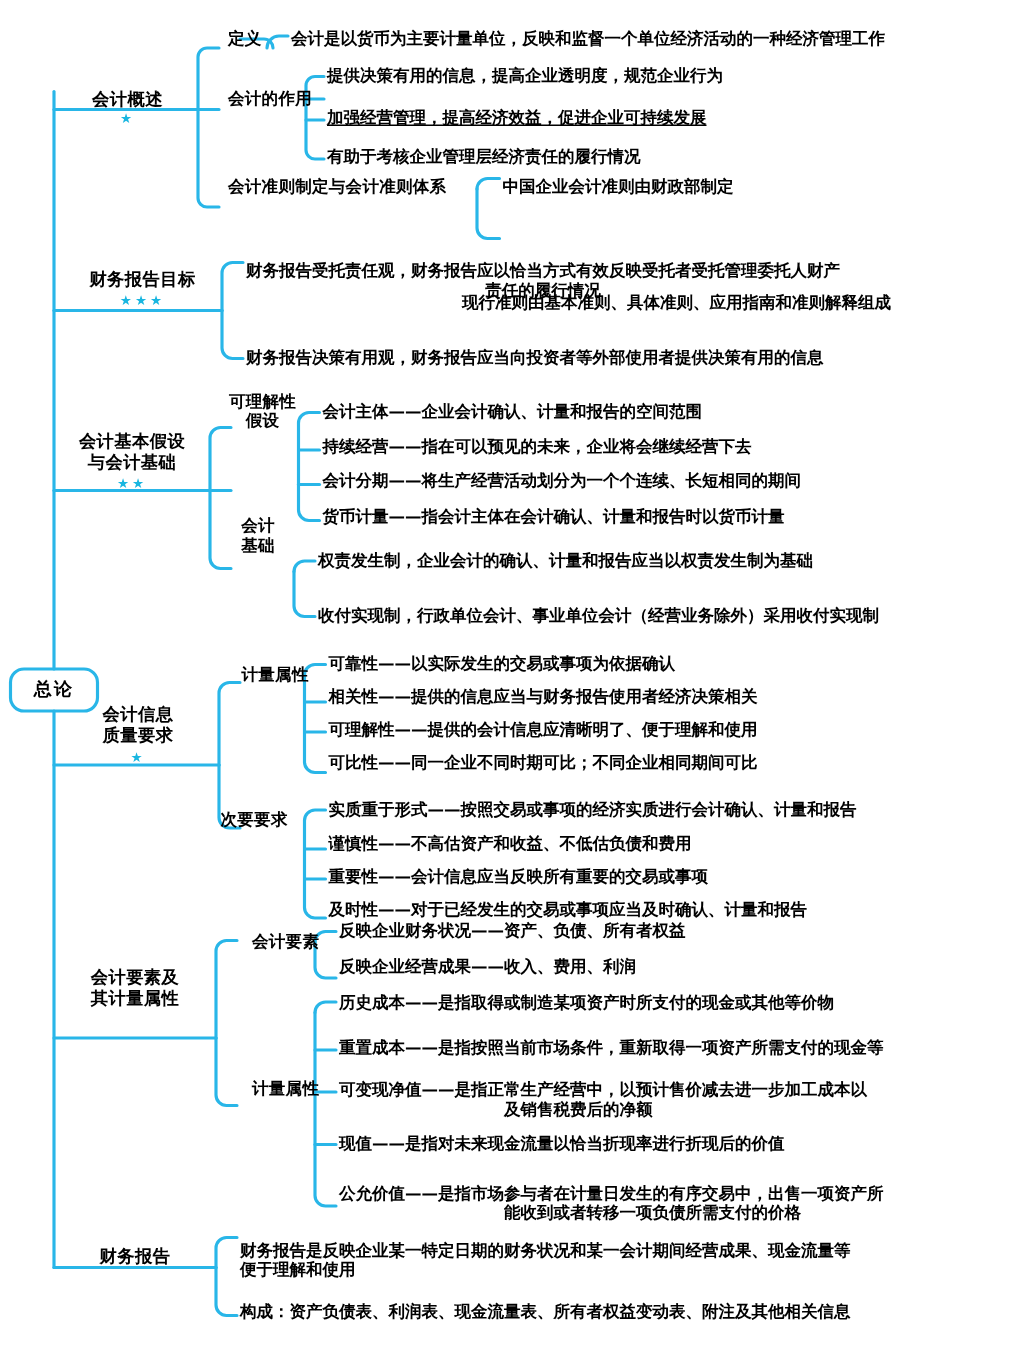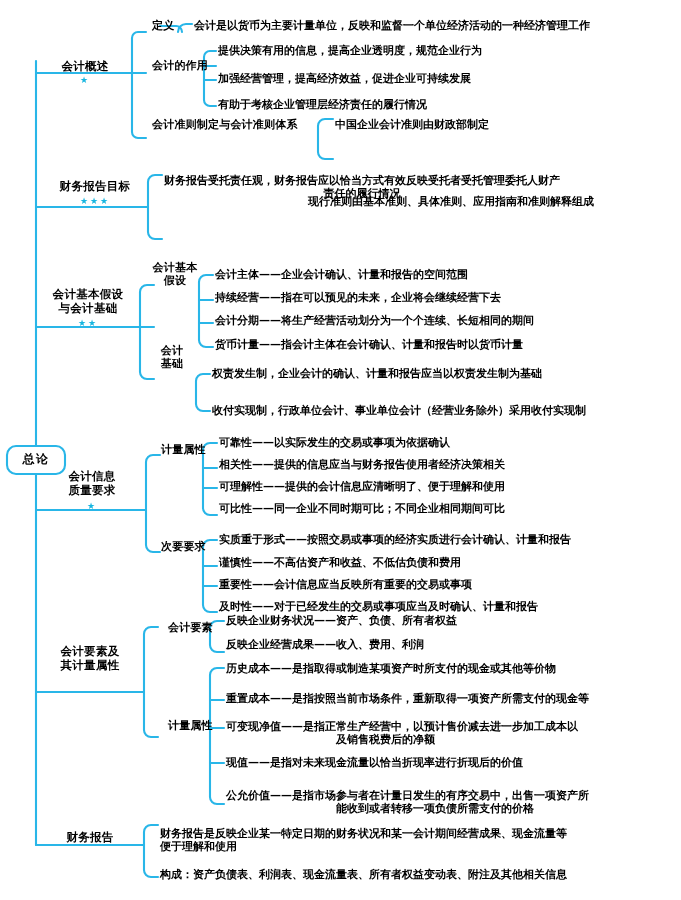--- a/index.html
+++ b/index.html
@@ -100,38 +100,39 @@
   <div class="txt rootlbl ctr" style="left:36px;top:452px;">总论</div>
 
   <div class="txt lvl1 ctr" style="left:85px;top:60px;">会计概述</div>
   <div class="stars ctr" style="left:85px;top:75px;">★</div>
 
   <div class="txt lvl2" style="left:152px;top:20px;">定义</div>
   <div class="txt leaf" style="left:194px;top:20px;">会计是以货币为主要计量单位，反映和监督一个单位经济活动的一种经济管理工作</div>
 
   <div class="txt lvl2" style="left:152px;top:60px;">会计的作用</div>
   <div class="txt leaf" style="left:218px;top:45px;">提供决策有用的信息，提高企业透明度，规范企业行为</div>
-  <div class="txt leaf" style="left:218px;top:73px;">加强经营管理，提高经济效益，促进企业可持续发展</div>
+  <div class="txt leaf" style="left:218px;top:73px;text-decoration:underline;">加强经营管理，提高经济效益，促进企业可持续发展</div>
   <div class="txt leaf" style="left:218px;top:99px;">有助于考核企业管理层经济责任的履行情况</div>
 
   <div class="txt lvl2" style="left:152px;top:119px;">会计准则制定与会计准则体系</div>
   <div class="txt leaf" style="left:335px;top:119px;">中国企业会计准则由财政部制定</div>
   <div class="txt leaf" style="left:308px;top:152px;margin-top:44px;">现行准则由基本准则、具体准则、应用指南和准则解释组成</div>
 
   <div class="txt lvl1 ctr" style="left:95px;top:180px;">财务报告目标</div>
   <div class="stars ctr" style="left:95px;top:196px;">★★★</div>
 
   <div class="txt leaf" style="left:164px;top:175px;text-align:center;">财务报告受托责任观，财务报告应以恰当方式有效反映受托者受托管理委托人财产
 责任的履行情况</div>
+  <div class="txt leaf" style="left:164px;top:233px;">财务报告决策有用观，财务报告应当向投资者等外部使用者提供决策有用的信息</div>
 
   <div class="txt lvl1 ctr" style="left:88px;top:288px;">会计基本假设
 与会计基础</div>
   <div class="stars ctr" style="left:88px;top:318px;">★★</div>
 
-  <div class="txt lvl2 ctr" style="left:175px;top:262px;">会计基本
+  <div class="txt lvl2 ctr" style="left:175px;top:262px;">可理解性
 假设</div>
   <div class="txt leaf" style="left:215px;top:269px;">会计主体——企业会计确认、计量和报告的空间范围</div>
   <div class="txt leaf" style="left:215px;top:292px;">持续经营——指在可以预见的未来，企业将会继续经营下去</div>
   <div class="txt leaf" style="left:215px;top:315px;">会计分期——将生产经营活动划分为一个个连续、长短相同的期间</div>
   <div class="txt leaf" style="left:215px;top:339px;text-align:center;">货币计量——指会计主体在会计确认、计量和报告时以货币计量</div>
 
   <div class="txt lvl2 ctr" style="left:172px;top:345px;">会计
 基础</div>
   <div class="txt leaf" style="left:212px;top:368px;">权责发生制，企业会计的确认、计量和报告应当以权责发生制为基础</div>
   <div class="txt leaf" style="left:212px;top:405px;">收付实现制，行政单位会计、事业单位会计（经营业务除外）采用收付实现制</div>
@@ -139,21 +140,21 @@
   <div class="txt lvl1 ctr" style="left:92px;top:470px;">会计信息
 质量要求</div>
   <div class="stars ctr" style="left:92px;top:501px;">★</div>
 
   <div class="txt lvl2" style="left:161px;top:444px;">计量属性</div>
   <div class="txt leaf" style="left:219px;top:437px;">可靠性——以实际发生的交易或事项为依据确认</div>
   <div class="txt leaf" style="left:219px;top:459px;">相关性——提供的信息应当与财务报告使用者经济决策相关</div>
   <div class="txt leaf" style="left:219px;top:481px;">可理解性——提供的会计信息应清晰明了、便于理解和使用</div>
   <div class="txt leaf" style="left:219px;top:503px;">可比性——同一企业不同时期可比；不同企业相同期间可比</div>
 
-  <div class="txt lvl2" style="left:161px;top:541px;">次要要求</div>
+  <div class="txt lvl2" style="left:147px;top:541px;">次要要求</div>
   <div class="txt leaf" style="left:219px;top:534px;">实质重于形式——按照交易或事项的经济实质进行会计确认、计量和报告</div>
   <div class="txt leaf" style="left:219px;top:557px;">谨慎性——不高估资产和收益、不低估负债和费用</div>
   <div class="txt leaf" style="left:219px;top:579px;">重要性——会计信息应当反映所有重要的交易或事项</div>
   <div class="txt leaf" style="left:219px;top:601px;">及时性——对于已经发生的交易或事项应当及时确认、计量和报告</div>
 
   <div class="txt lvl1 ctr" style="left:90px;top:645px;">会计要素及
 其计量属性</div>
   <div class="stars ctr" style="left:90px;top:676px;"></div>
 
   <div class="txt lvl2" style="left:168px;top:622px;">会计要素</div>

